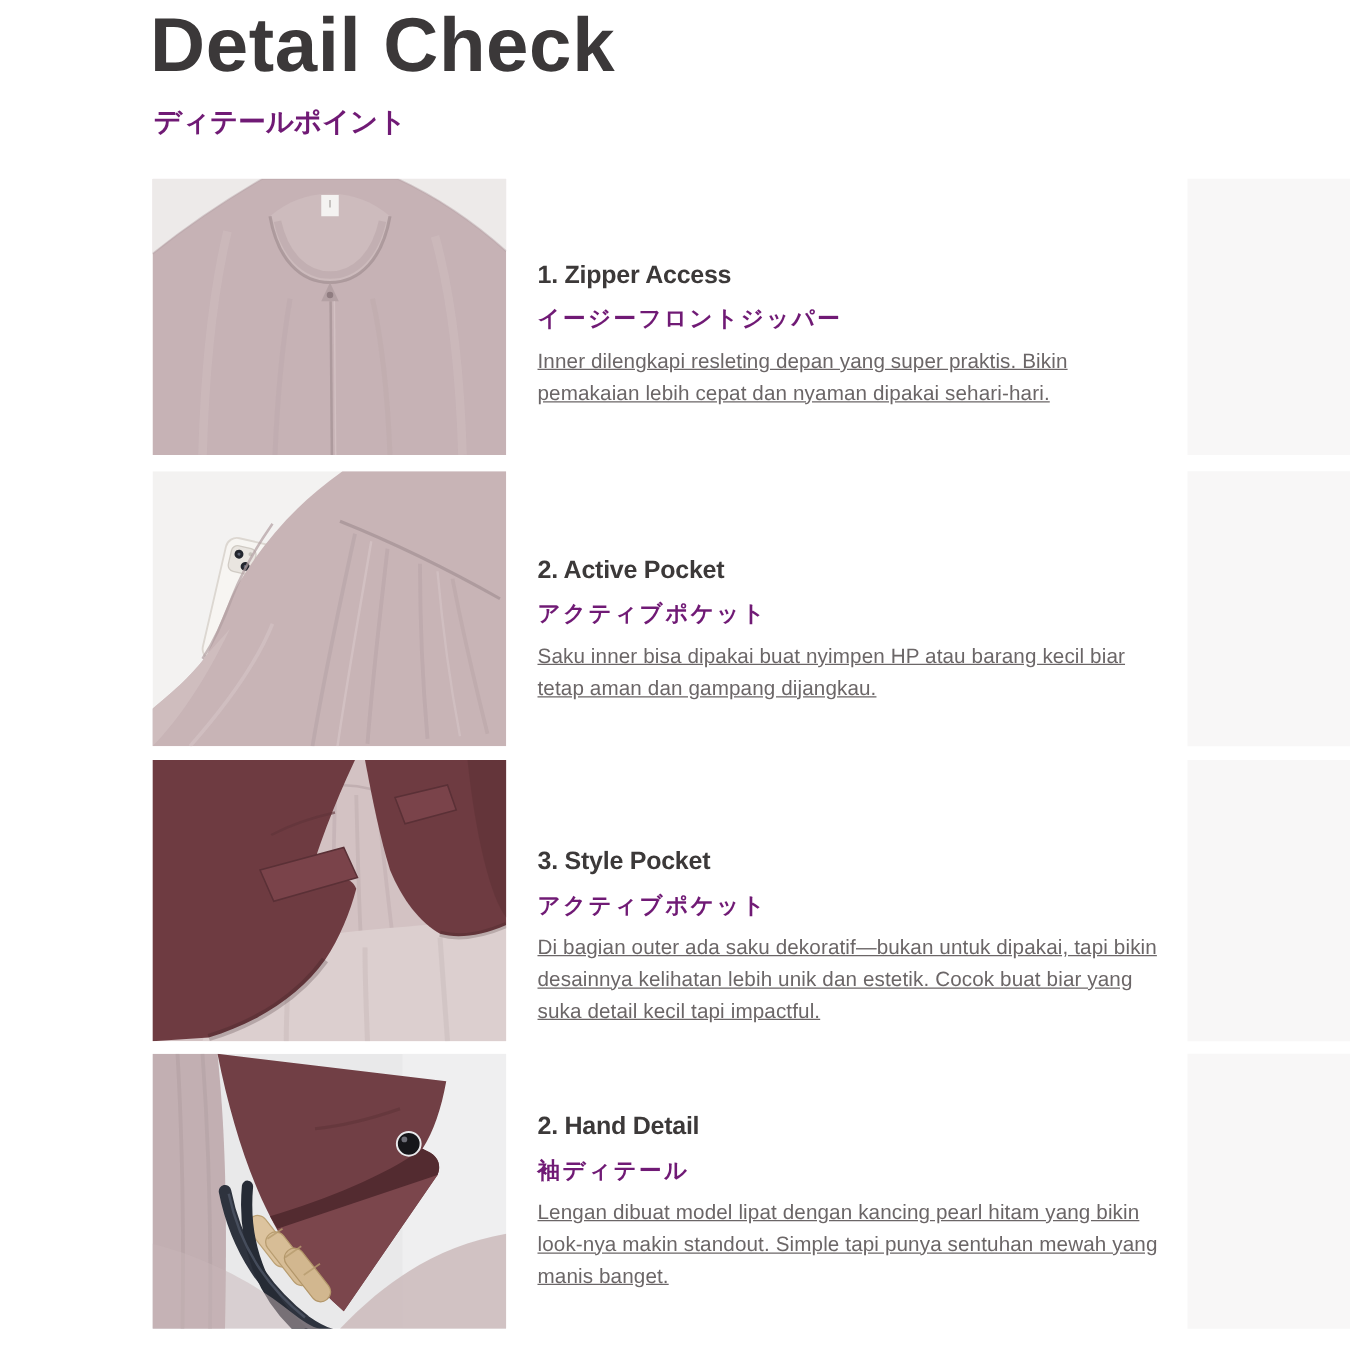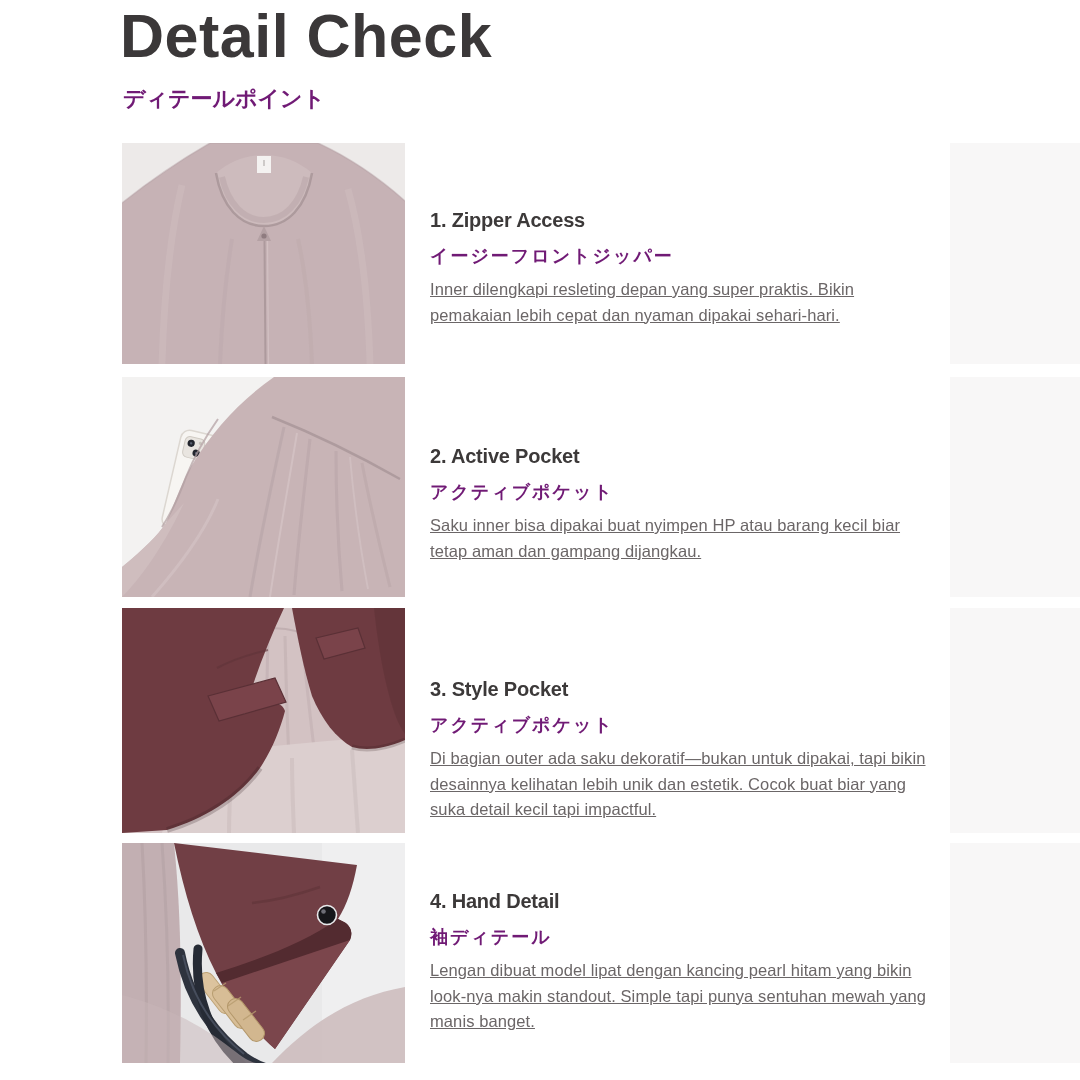--- a/index.html
+++ b/index.html
@@ -168,18 +168,18 @@
     <p class="section-body">Saku inner bisa dipakai buat nyimpen HP atau barang kecil biar tetap aman dan gampang dijangkau.</p>
   </div>
 
   <div class="section-text" style="top:672px;">
     <h2 class="section-heading">3. Style Pocket</h2>
     <div class="section-jp">アクティブポケット</div>
     <p class="section-body">Di bagian outer ada saku dekoratif—bukan untuk dipakai, tapi bikin desainnya kelihatan lebih unik dan estetik. Cocok buat biar yang suka detail kecil tapi impactful.</p>
   </div>
 
   <div class="section-text" style="top:884px;">
-    <h2 class="section-heading">4. Hand Detail</h2>
+    <h2 class="section-heading">2. Hand Detail</h2>
     <div class="section-jp">袖ディテール</div>
     <p class="section-body">Lengan dibuat model lipat dengan kancing pearl hitam yang bikin look-nya makin standout. Simple tapi punya sentuhan mewah yang manis banget.</p>
   </div>
 
 </div>
 
 </body></html>

